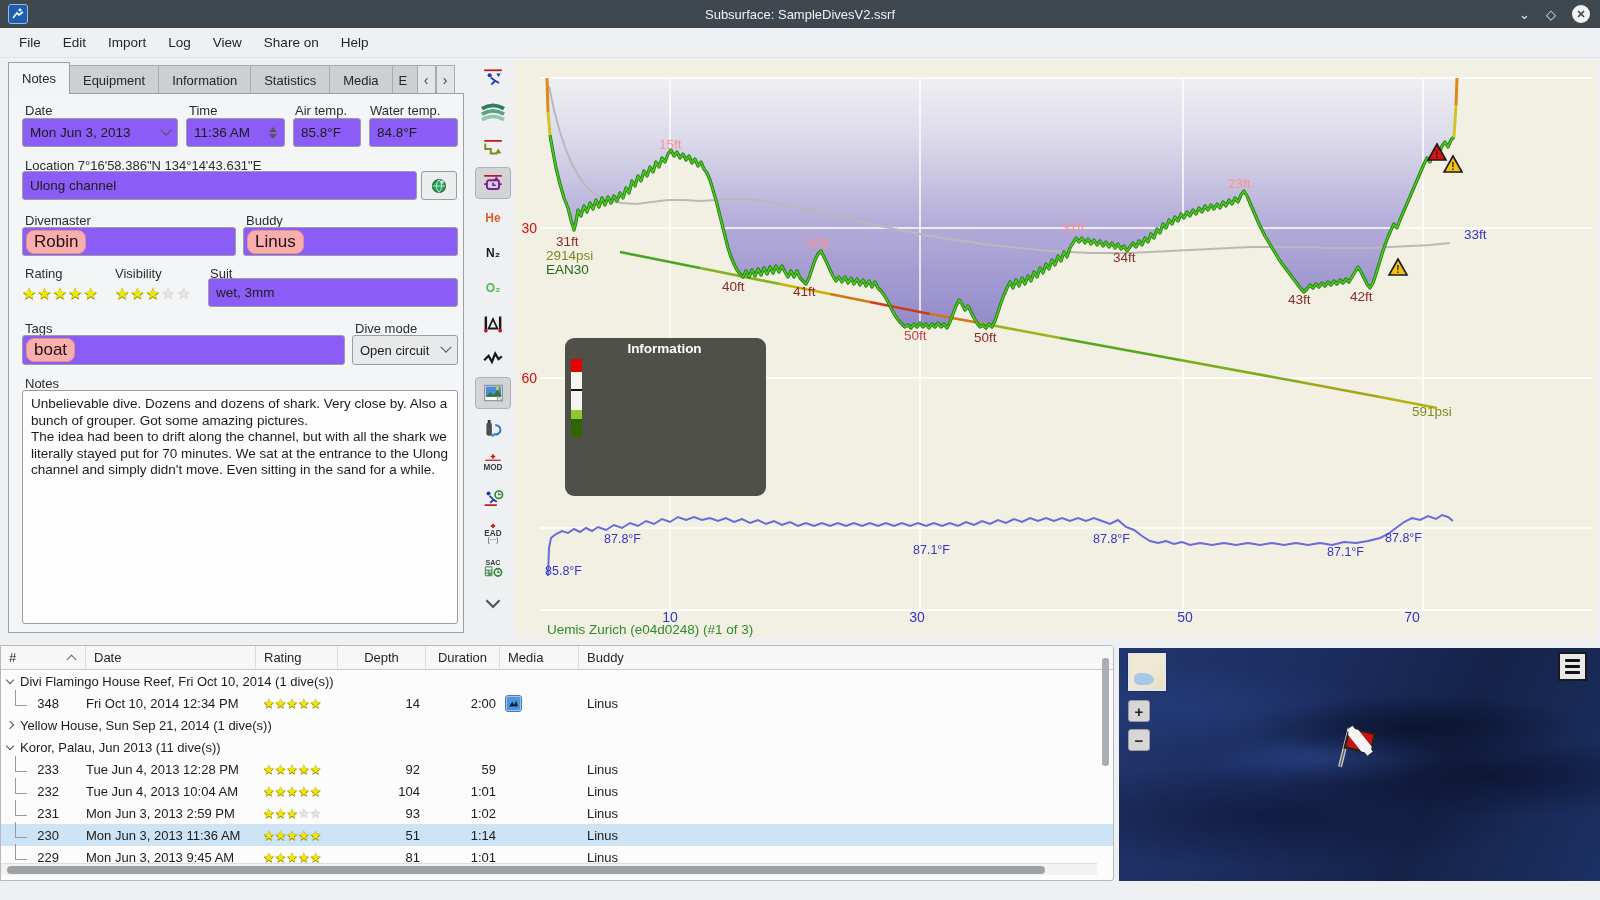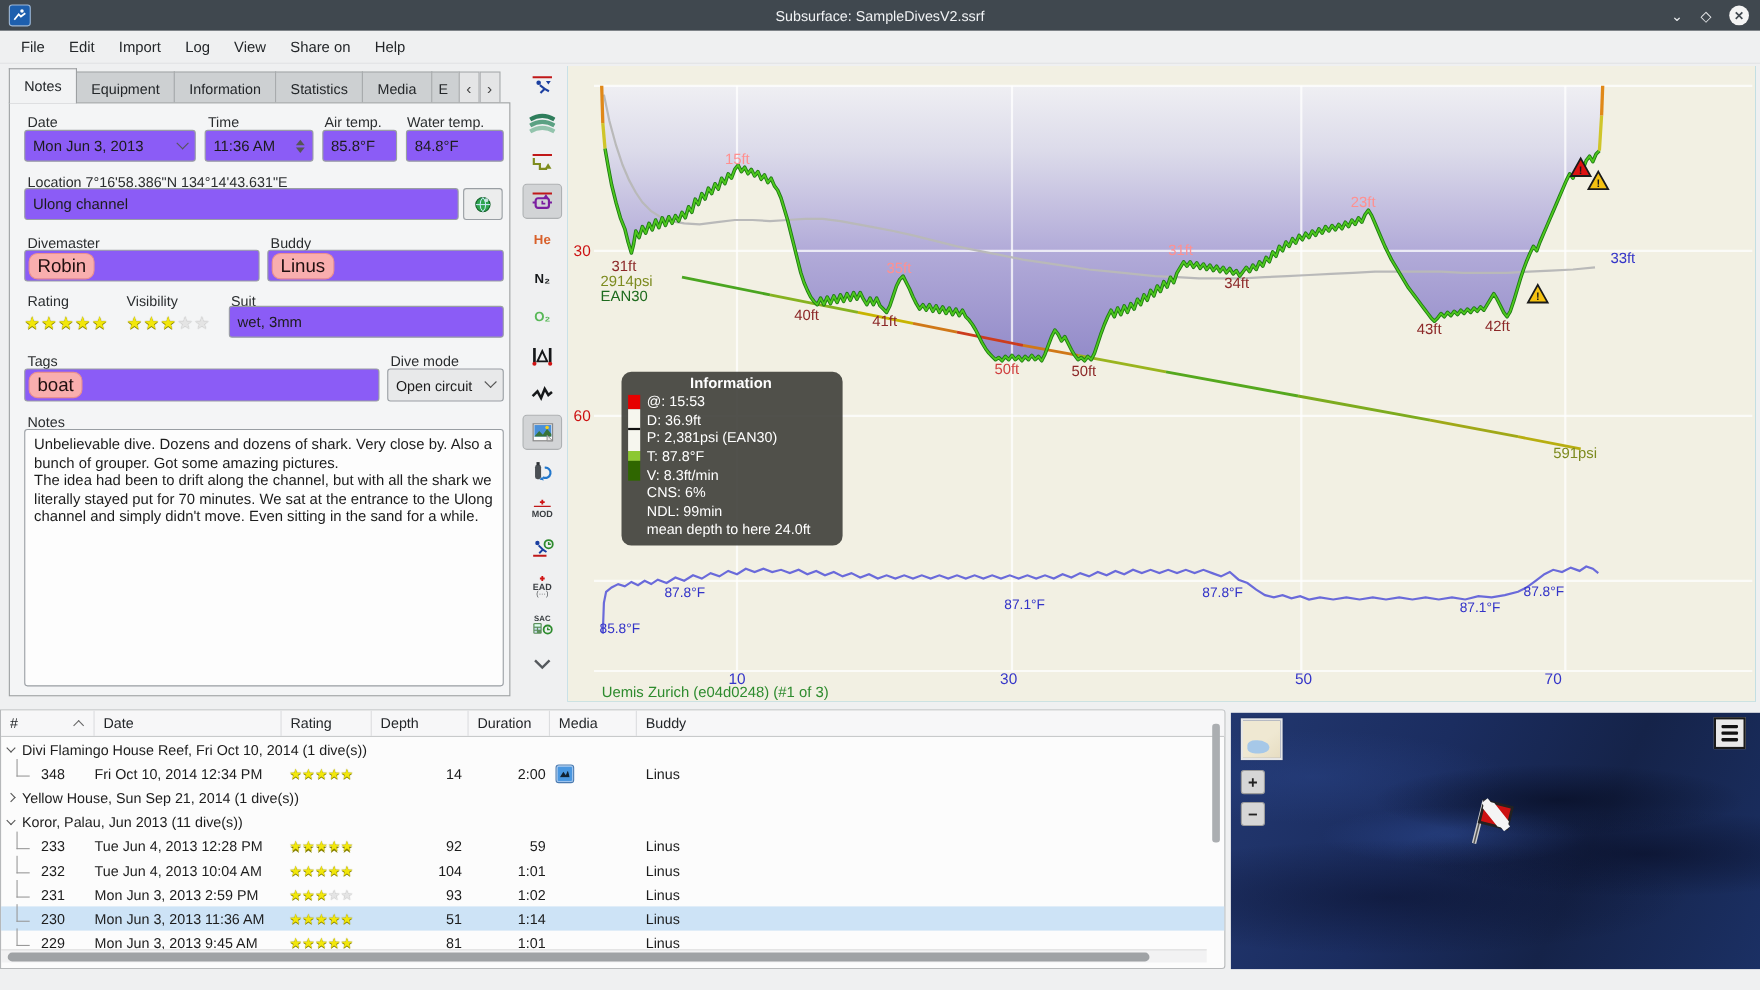--- a/index.html
+++ b/index.html
@@ -53,21 +53,21 @@
   #infobox { position:absolute; left:47px; top:276px; width:201px; height:158px; background:rgba(62,62,56,0.9); border-radius:9px; color:#fff; padding:3px 8px 4px 6px; }
   #infobox .ib-title { text-align:center; font-weight:bold; font-size:13.5px; margin-bottom:1px; }
   #ib-body { display:flex; gap:6px; }
   #ib-legend { width:11px; display:flex; flex-direction:column; margin-top:2px; }
   #ib-lines { font-size:13px; line-height:1.28; white-space:pre; }
 
   
   #divelist { position:absolute; left:0; top:645px; width:1114px; height:236px; background:#fcfcfc; border:1px solid #b6b8ba; border-radius:0 3px 3px 0; }
   #dl-header { display:grid; grid-template-columns:85px 170px 82px 88px 74px 79px 1fr; height:24px; background:#f7f7f8; border-bottom:1px solid #c8cacb; align-items:center; font-size:13px; color:#232629; }
   #dl-header .hc { padding:0 8px; height:100%; display:flex; align-items:center; border-right:1px solid #dcdddf; }
-  #dl-header .hr { justify-content:flex-start; }
+  #dl-header .hr { justify-content:center; }
   #dl-header .hc:last-child { border-right:none; }
   .sortchev { width:7px; height:7px; border-right:1.5px solid #666; border-bottom:1.5px solid #666; transform:rotate(-135deg); margin-left:auto; margin-right:2px; margin-top:4px; }
   .trip-row { height:22px; display:flex; align-items:center; font-size:13px; color:#1c1c1c; }
   .dive-row { height:22px; display:grid; grid-template-columns:85px 170px 82px 88px 74px 79px 1fr; align-items:center; font-size:13px; }
   .dive-row.selected { background:#cde3f6; }
   .dr-num { text-align:right; padding-right:27px; position:relative; }
   .dr-date { padding-left:0; }
   .dr-rating { padding-left:7px; font-size:13px; }
   .dr-depth { text-align:right; padding-right:6px; }
   .dr-dur { text-align:right; padding-right:4px; }
@@ -413,28 +413,20 @@
     <div class="ib-title">Information</div>
     <div id="ib-body">
       <div id="ib-legend">
           <div style="background: rgb(230, 0, 0); height: 13px;"></div>
           <div style="background: rgb(246, 246, 238); height: 38px; position: relative;">
             <div style="position: absolute; left: 0px; top: 45%; width: 100%; height: 1.5px; background: rgb(17, 17, 17);"></div>
           </div>
           <div style="background: rgb(140, 200, 50); height: 9px;"></div>
           <div style="background: rgb(47, 102, 0); height: 18px;"></div>
         </div>
-      <div id="ib-lines">@: 15:53
-D: 36.9ft
-P: 2,381psi (EAN30)
-T: 87.8°F
-V: 8.3ft/min
-CNS: 6%
-NDL: 99min
-mean depth to here 24.0ft</div>
     </div>
   </div>
 </div>
 
 <div id="divelist">
   <div id="dl-header">
       <div class="hc">
         <span>#</span>
         <span class="sortchev"></span>
       </div>

